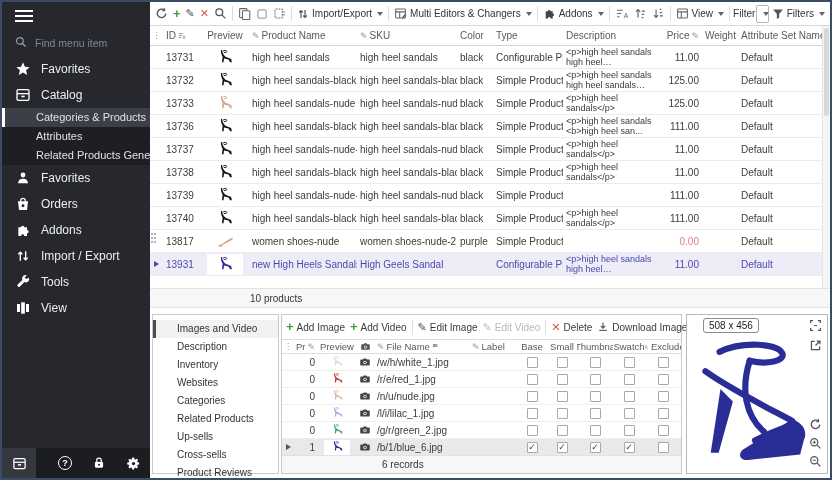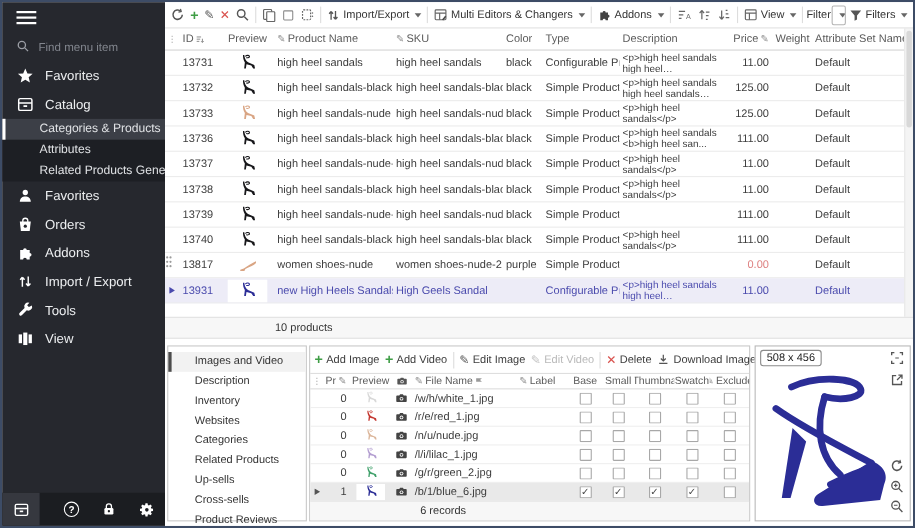--- a/index.html
+++ b/index.html
@@ -97,21 +97,21 @@
   .iw-sw{width:32px;justify-content:center}
   .iw-ex{width:36px;justify-content:center}
   .ishoe{width:26px;height:15px;display:flex;align-items:center;justify-content:center}
   .ishoe svg{width:13px;height:14px}
   .cb{width:11px;height:11px;border:1px solid #a8a8a8;border-radius:1px;background:#fff;display:inline-flex;align-items:center;justify-content:center;font-size:9px;color:#444}
   .cb.checked::after{content:"\2713"}
   .istatus{position:absolute;bottom:0;left:0;right:0;height:18px;background:#f7f7f7;border-top:1px solid #e2e2e2;line-height:17px;padding-left:100px;color:#333}
 
   
   .pvw{position:absolute;left:536px;top:312px;right:2px;bottom:4px;border:1px solid #b9b9b9;background:#fff}
-  .dims{position:absolute;left:4px;top:3px;border:1px solid #8a8a8a;border-radius:3px;background:#fff;padding:1px 5px;font-size:10px;color:#222}
+  .dims{position:absolute;left:16px;top:3px;border:1px solid #8a8a8a;border-radius:3px;background:#fff;padding:1px 5px;font-size:10px;color:#222}
   .pvicon{position:absolute;cursor:pointer;color:#555}
   .bigshoe{position:absolute;left:6px;top:16px}
 </style>
 </head>
 <body>
 
 <div class="window">
 
   <aside class="sidebar">
     <div class="hamburger">

